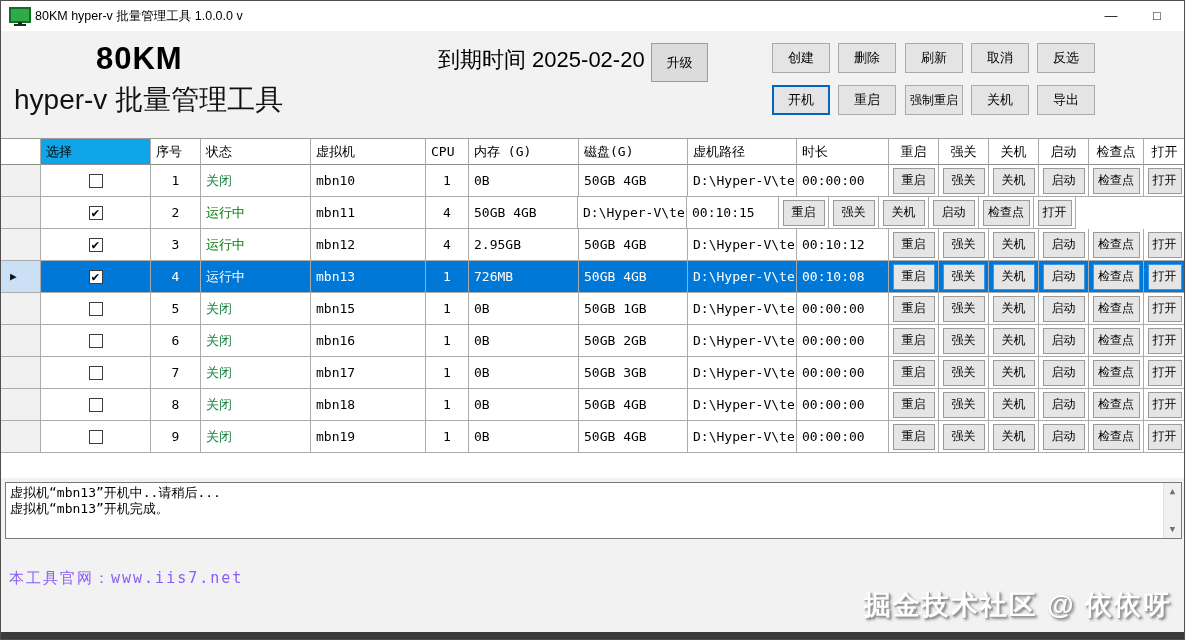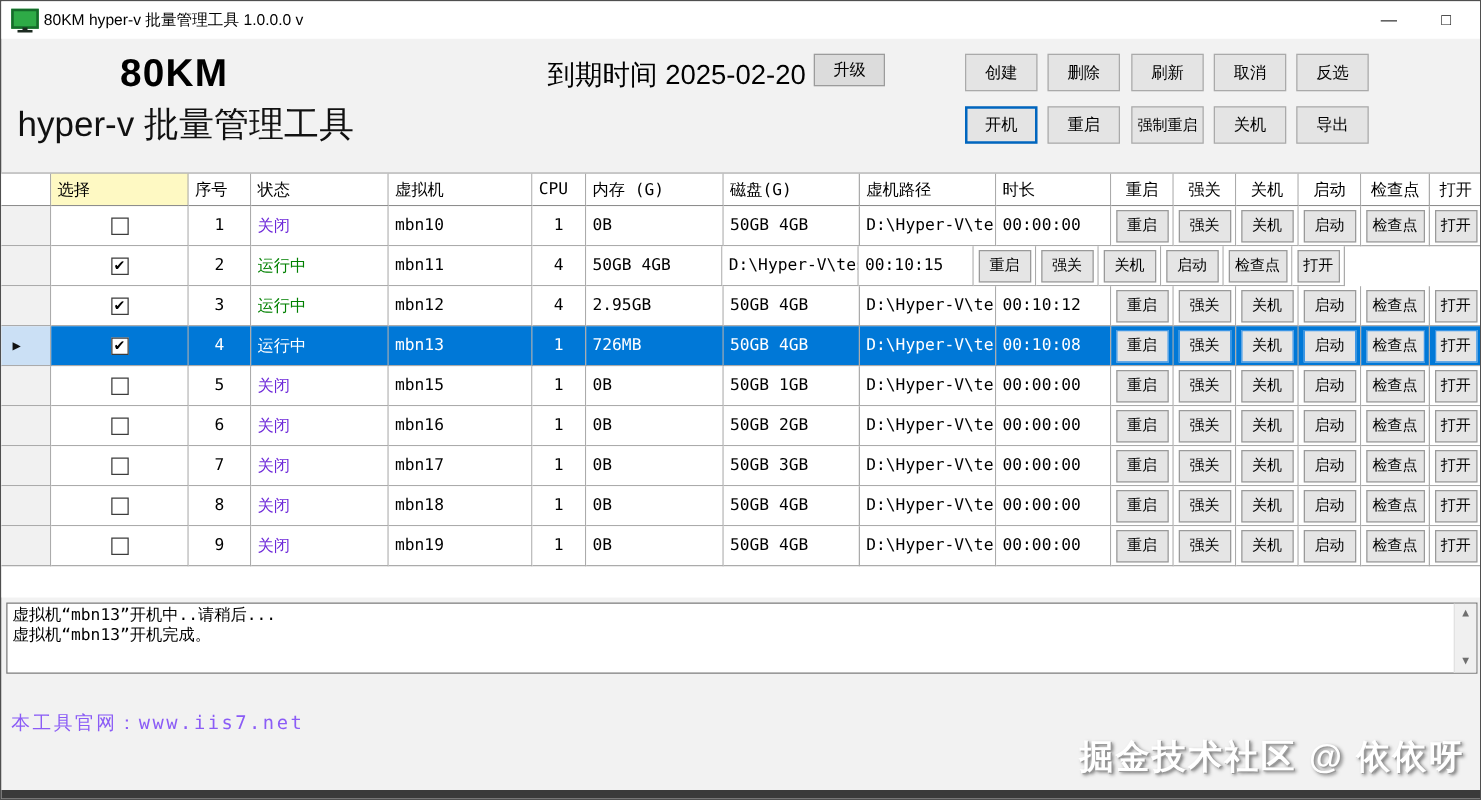--- a/index.html
+++ b/index.html
@@ -11,40 +11,40 @@
   .appicon .screen{position:absolute;left:0;top:1px;width:18px;height:12px;background:#2eab47;border:2px solid #156b2a;}
   .appicon .neck{position:absolute;left:9px;top:16px;width:4px;height:2px;background:#1c2b21;}
   .appicon .base{position:absolute;left:5px;top:18px;width:12px;height:2px;background:#1c2b21;}
   .wtitle{position:absolute;left:34px;top:0;height:30px;line-height:30px;font-size:12.5px;color:#000;}
   .winbtn{position:absolute;top:0;width:46px;height:30px;text-align:center;line-height:30px;font-size:13px;color:#111;cursor:default;}
   .winbtn.min{right:92px;} .winbtn.max{right:46px;} .winbtn.cls{right:0px;}
   
   .brand1{position:absolute;left:95px;top:40px;font-size:31px;font-weight:bold;color:#000;letter-spacing:1px;}
   .brand2{position:absolute;left:13px;top:80px;font-size:28px;color:#111;}
   .expiry{position:absolute;left:437px;top:44px;font-size:22px;color:#000;}
-  .btn{position:absolute;height:26px;background:#e4e4e4;border:1px solid #aaaaaa;box-sizing:border-box;
+  .btn{position:absolute;height:39px;background:#e4e4e4;border:1px solid #aaaaaa;box-sizing:border-box;
        font-size:13px;color:#000;text-align:center;display:flex;align-items:center;justify-content:center;cursor:default;}
   .btn.upg{left:650px;top:42px;width:57px;background:#dcdcdc;border-color:#9c9c9c;}
   .tb{width:58px;height:30px;}
   .tb.focused{border:2px solid #0066bf;}
   .tb.small{font-size:12px;}
   
   .grid{position:absolute;left:0;top:137px;width:1185px;height:340px;background:#ffffff;
         border-top:1px solid #9a9a9a;box-sizing:border-box;font-family:"DejaVu Sans Mono",monospace;font-size:13px;}
   .grow{display:flex;width:1185px;}
   .c{box-sizing:border-box;border-right:1px solid #ababab;border-bottom:1px solid #ababab;
      display:flex;align-items:center;overflow:hidden;white-space:nowrap;padding-left:5px;}
   .c.cent{justify-content:center;padding-left:0;}
   .hrow .c{height:26px;background:#ffffff;border-bottom:1px solid #8d8d8d;border-right:1px solid #ababab;}
-  .hrow .c.selcol{background:#fef9c3;}
+  .hrow .c.selcol{background:#0ea5e9;}
   .drow .c{height:32px;background:#ffffff;}
   .drow .c.stub{background:#f1f1f1;}
   .drow.selected .c{background:#0078d7;color:#ffffff;}
   .drow.selected .c.stub{background:#cbe0f5;color:#000;}
-  .st-red{color:#6d28d9;} .st-green{color:#008000;}
+  .st-red{color:#15803d;} .st-green{color:#008000;}
   .arrow{font-size:11px;color:#111;margin-left:4px;}
   .cb{width:14px;height:14px;background:#fff;border:1.5px solid #3c3c3c;box-sizing:border-box;
       display:flex;align-items:center;justify-content:center;font-size:13px;color:#000;line-height:1;}
   .rbtn{margin:0 auto;height:26px;background:#e5e5e5;border:1px solid #9a9a9a;box-sizing:border-box;
         font-size:12px;display:flex;align-items:center;justify-content:center;cursor:default;
         font-family:"Liberation Sans",sans-serif;color:#000;flex:0 0 auto;}
   .drow.selected .rbtn{border:1px solid #3c96e6;}
   
   .logbox{position:absolute;left:4px;top:481px;width:1177px;height:57px;background:#fff;border:1px solid #7a7a7a;
           box-sizing:border-box;font-family:"DejaVu Sans Mono",monospace;font-size:13px;color:#000;}

